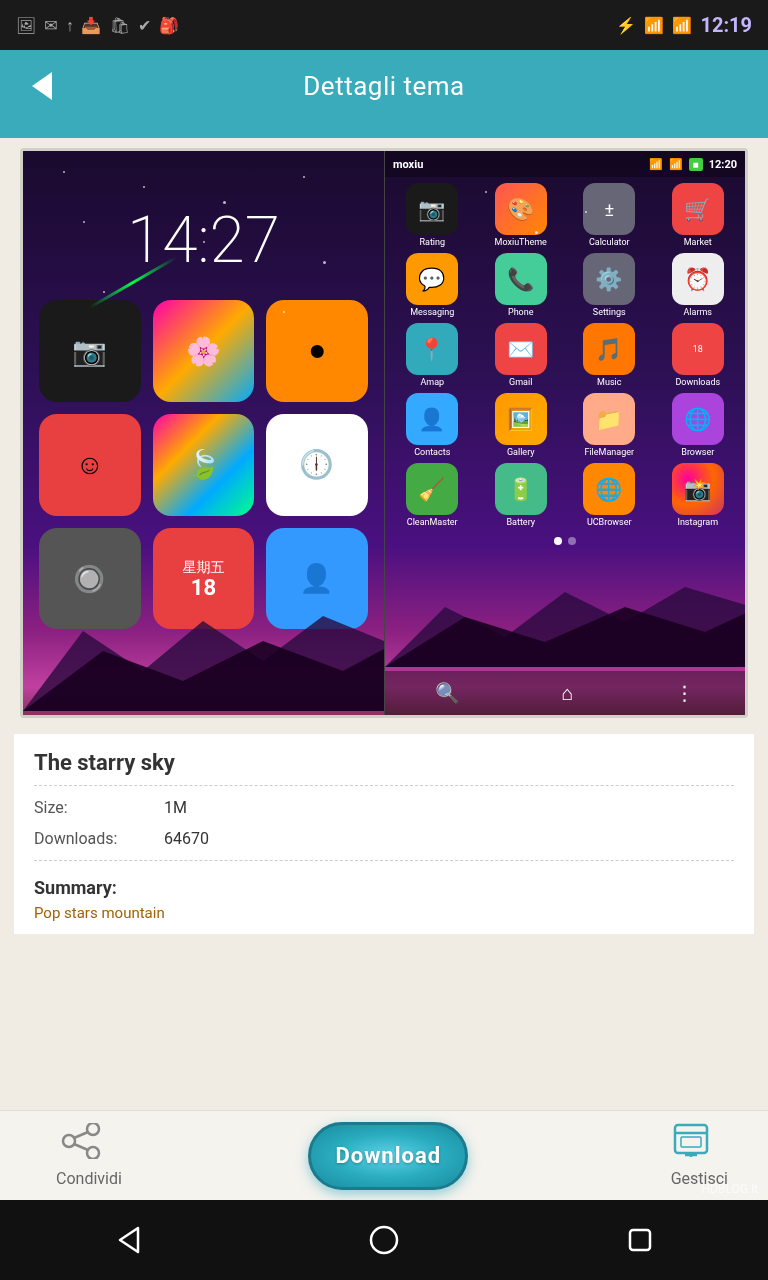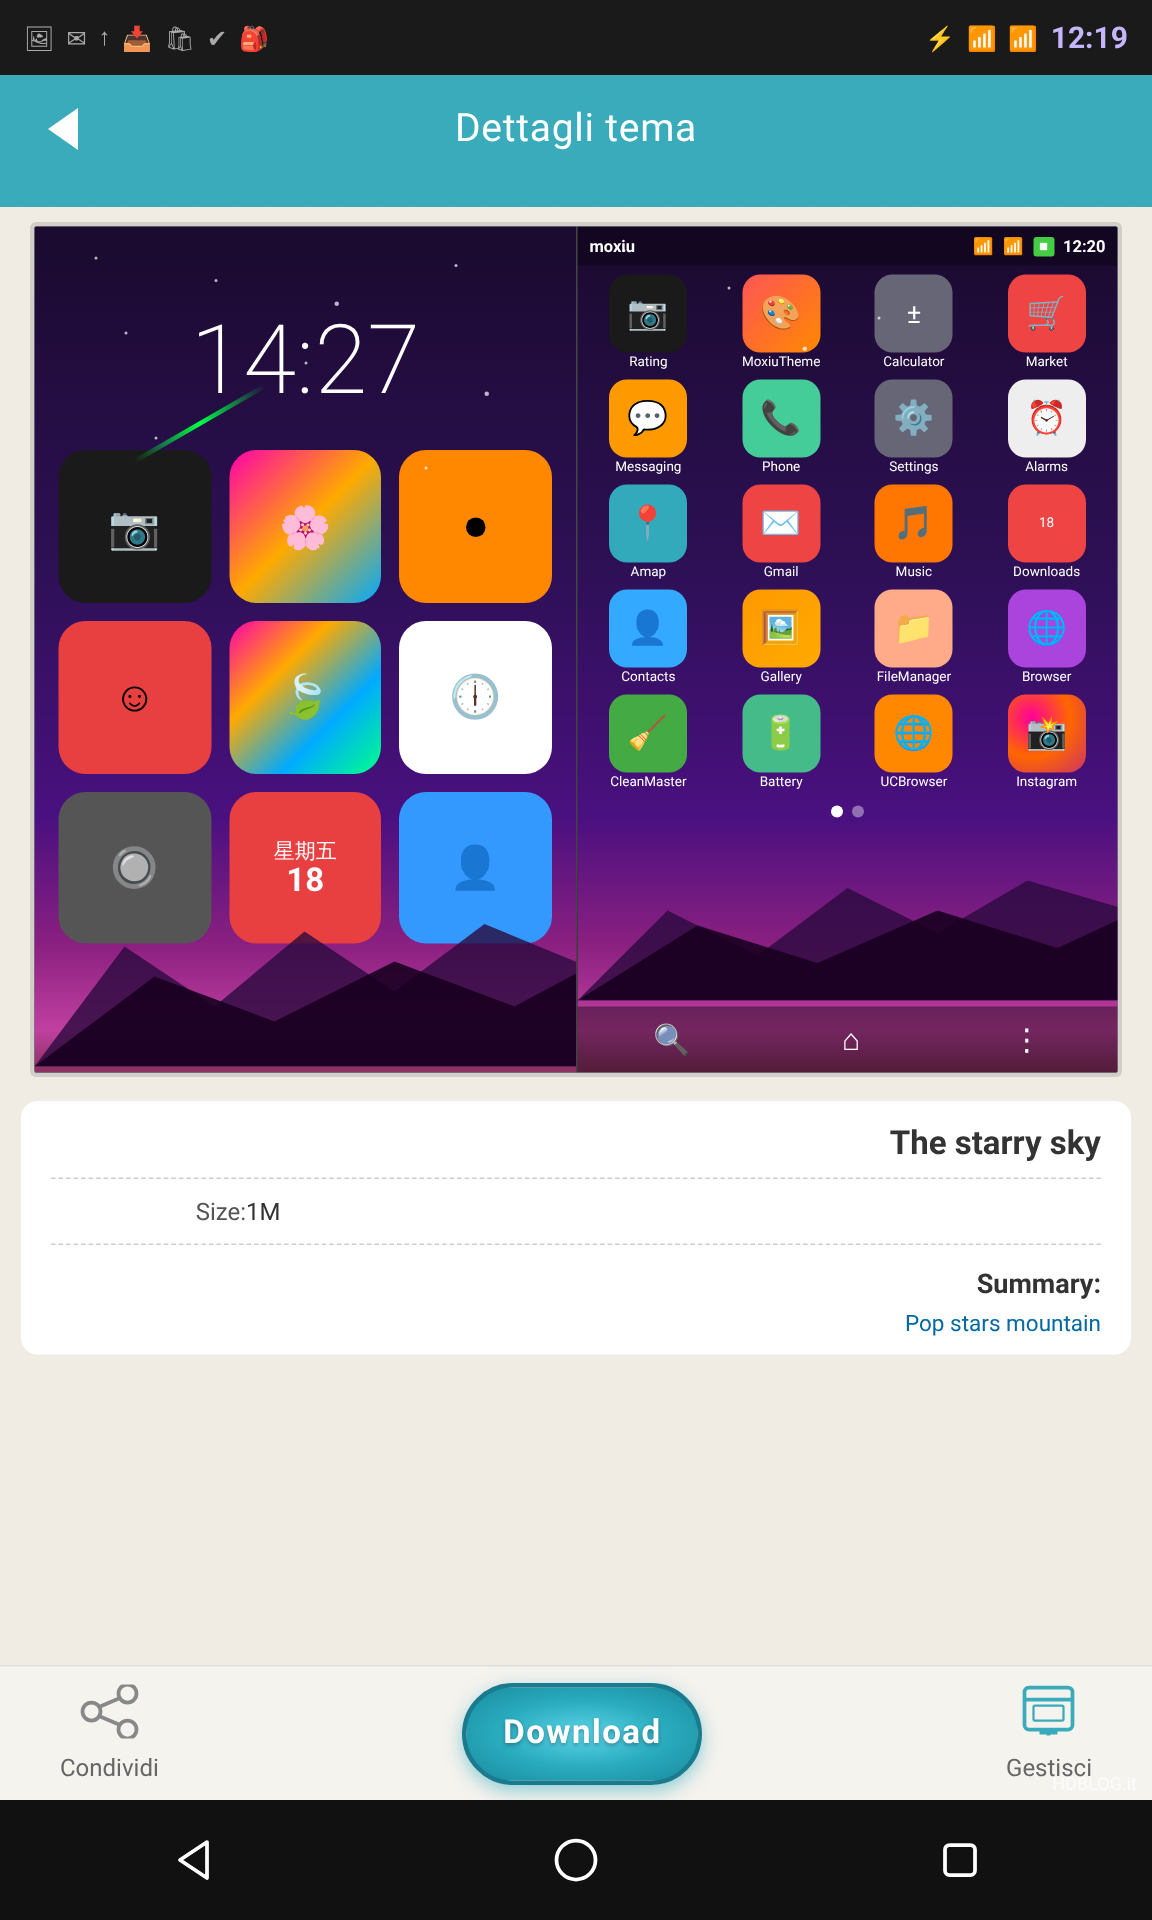--- a/index.html
+++ b/index.html
@@ -193,23 +193,22 @@
       background: rgba(255,255,255,0.4);
     }
     .dot.active {
       background: white;
     }
 
     
     .details-panel {
       background: white;
       margin: 0 14px;
-      border-radius: 11px;
+      border-radius: 0;
       padding: 16px 20px 12px;
-      text-align: right;
     }
     .theme-title {
       font-size: 22px;
       font-weight: 700;
       color: #333;
       margin-bottom: 10px;
     }
     .divider {
       border: none;
       border-top: 1px dashed #ccc;
@@ -236,21 +235,21 @@
     .summary-section {
       padding-top: 10px;
     }
     .summary-title {
       font-size: 18px;
       font-weight: 700;
       color: #333;
       margin-bottom: 6px;
     }
     .summary-text {
-      color: #0369a1;
+      color: #a16207;
       font-size: 15px;
     }
 
     
     .bottom-bar {
       position: absolute;
       bottom: 80px;
       left: 0;
       right: 0;
       height: 90px;
@@ -263,20 +262,21 @@
     }
     .bottom-action {
       display: flex;
       flex-direction: column;
       align-items: center;
       gap: 6px;
     }
     .bottom-action-label {
       font-size: 16px;
       color: #666;
+      margin-left: 16px;
     }
     .download-btn {
       width: 160px;
       height: 68px;
       background: radial-gradient(ellipse at center, #5dd4e8 0%, #2aacbf 50%, #1a8a9e 100%);
       border-radius: 50px;
       display: flex;
       align-items: center;
       justify-content: center;
       color: white;
@@ -558,20 +558,24 @@
   </div>
 </div>
 
 <div class="details-panel">
   <div class="theme-title">The starry sky</div>
   <hr class="divider">
   <div class="detail-row">
     <span class="detail-label">Size:</span>
     <span class="detail-value">1M</span>
   </div>
+  <div class="detail-row">
+    <span class="detail-label">Downloads:</span>
+    <span class="detail-value">64670</span>
+  </div>
   <hr class="divider">
   <div class="summary-section">
     <div class="summary-title">Summary:</div>
     <div class="summary-text">Pop stars mountain</div>
   </div>
 </div>
 
 <div class="bottom-bar">
   <div class="bottom-action">
     <div style="position:relative;">

